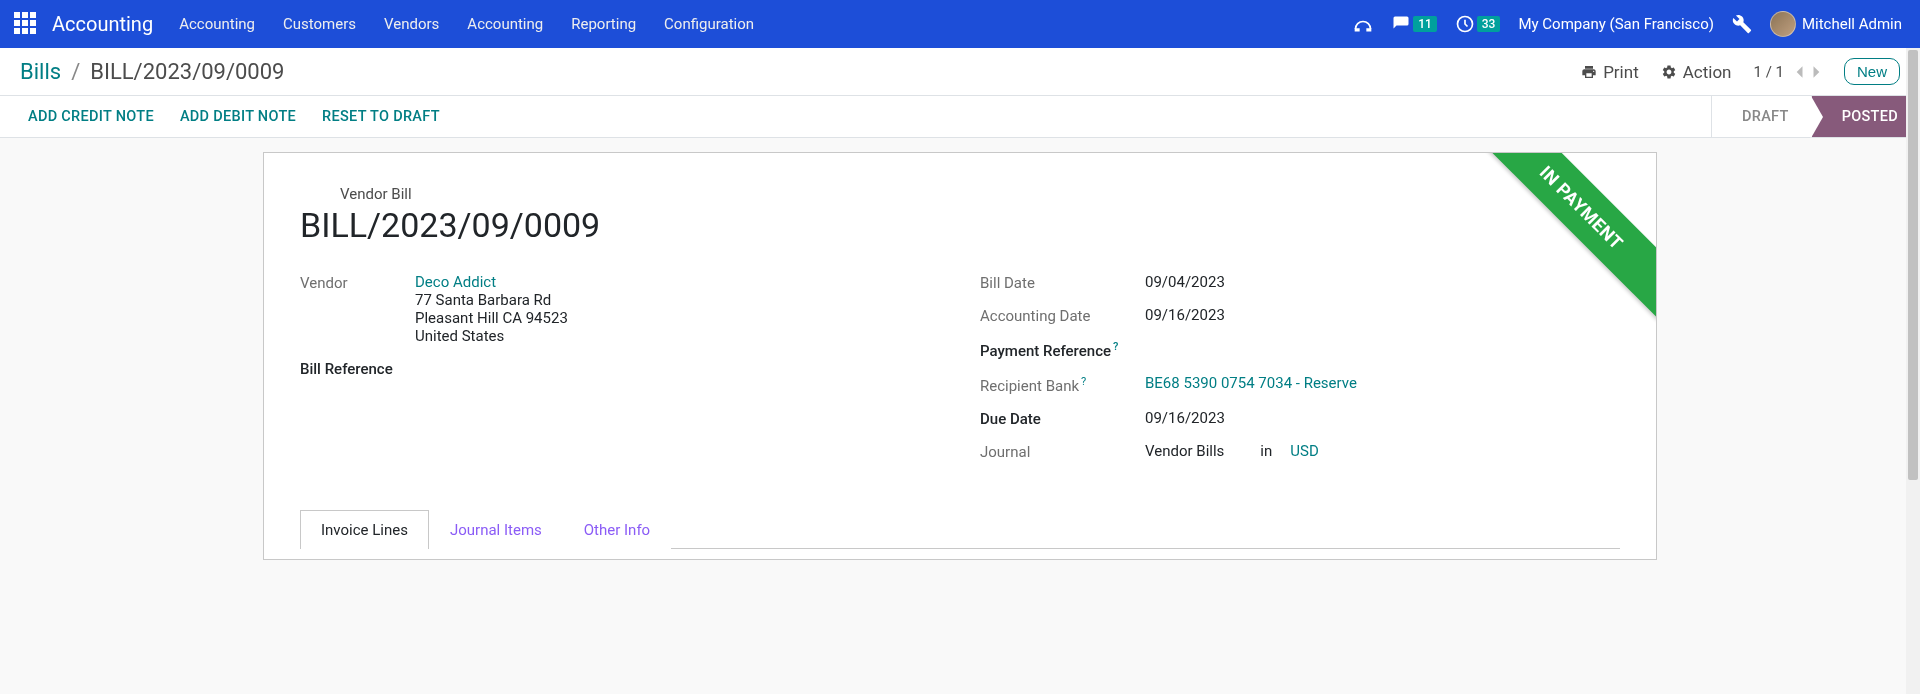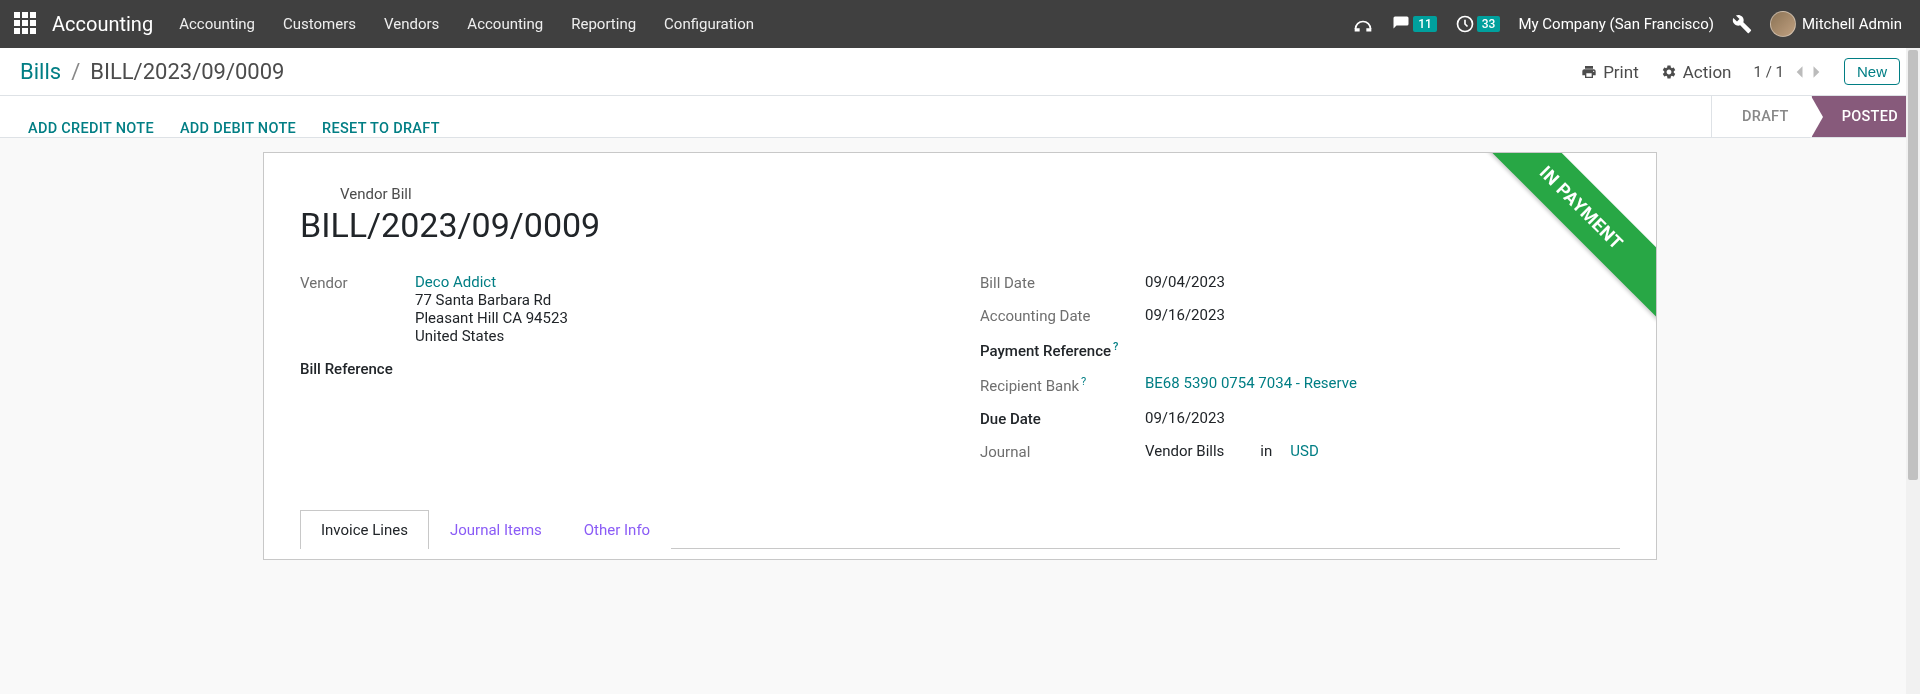--- a/index.html
+++ b/index.html
@@ -6,21 +6,21 @@
   body {
     font-family: -apple-system, BlinkMacSystemFont, "Segoe UI", Roboto, sans-serif;
     background: #f9f9f9;
     color: #212529;
     font-size: 15px;
     overflow-x: hidden;
   }
 
   
   .navbar {
-    background: #404040;
+    background: #1d4ed8;
     color: #fff;
     display: flex;
     align-items: center;
     height: 48px;
     padding: 16px 8px;
   }
   .navbar-left { display: flex; align-items: center; gap: 0; }
   .apps-icon {
     width: 24px; height: 24px;
     display: grid; grid-template-columns: repeat(3,6px); grid-template-rows: repeat(3,6px);
@@ -53,31 +53,31 @@
   .breadcrumb .sep { color: #888; }
   .breadcrumb .current { color: #4c4c4c; }
   .cp-right { display: flex; align-items: center; gap: 22px; }
   .cp-btn-group { display:flex; align-items:center; gap: 22px;}
   .cp-link { color:#4c4c4c; cursor:pointer; display:flex; align-items:center; gap:6px; font-size:17px; }
   .pager { color:#4c4c4c; display:flex; align-items:center; gap: 10px; }
   .pager-arrows { display:flex; gap:8px; color:#bbb; font-size:14px; }
   .pager-arrows span { cursor:pointer; }
   .new-btn {
     border: 1px solid #017e84; color: #017e84; background:#fff;
-    padding: 4px 12px; font-size: 15px; cursor:pointer; border-radius:4px;
+    padding: 4px 12px; font-size: 15px; cursor:pointer; border-radius:10px;
   }
 
   
   .statusbar-row {
     display:flex; align-items:stretch; justify-content:space-between;
     border-bottom: 1px solid #dee2e6;
     background:#fff;
     height: 42px;
   }
-  .status-actions { display:flex; align-items:flex-end; gap: 26px; padding-left: 28px; }
+  .status-actions { display:flex; align-items:center; gap: 26px; padding-left: 28px; }
   .status-actions a { color:#017e84; font-weight:500; font-size:14.5px; letter-spacing:.3px; cursor:pointer; text-decoration:none;}
   .status-steps { display:flex; align-items:stretch; }
   .step {
     display:flex; align-items:center; padding: 0 22px 0 30px;
     position:relative; font-size:14.5px; font-weight:500; letter-spacing:.3px;
     border-left:1px solid #dee2e6; color:#888;
   }
   .step.active { background:#875a7b; color:#fff; }
   .step.active::before {
     content:""; position:absolute; left:-1px; top:0; bottom:0; width:0; height:0;

